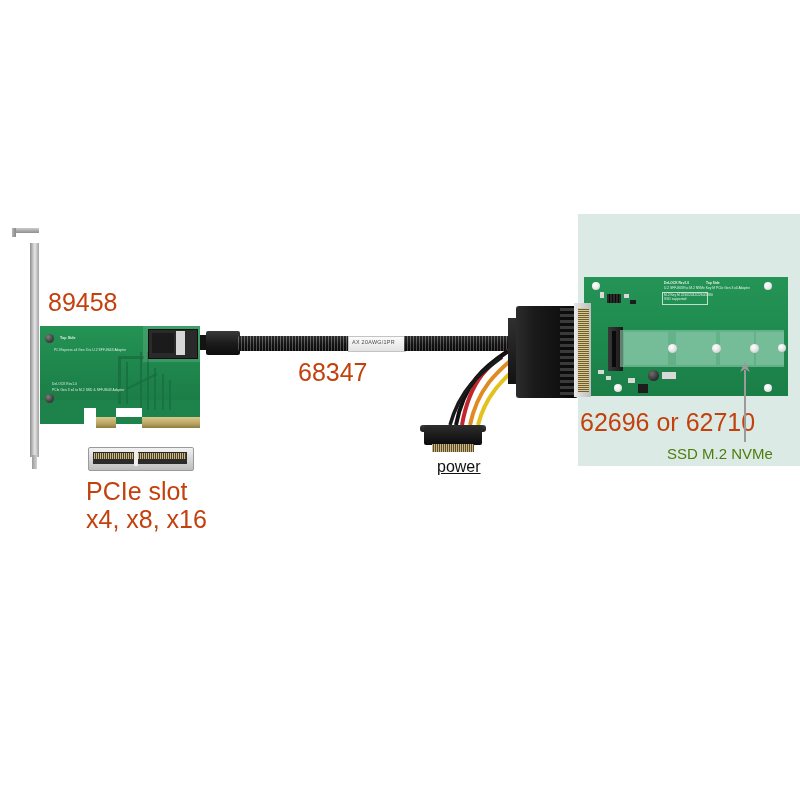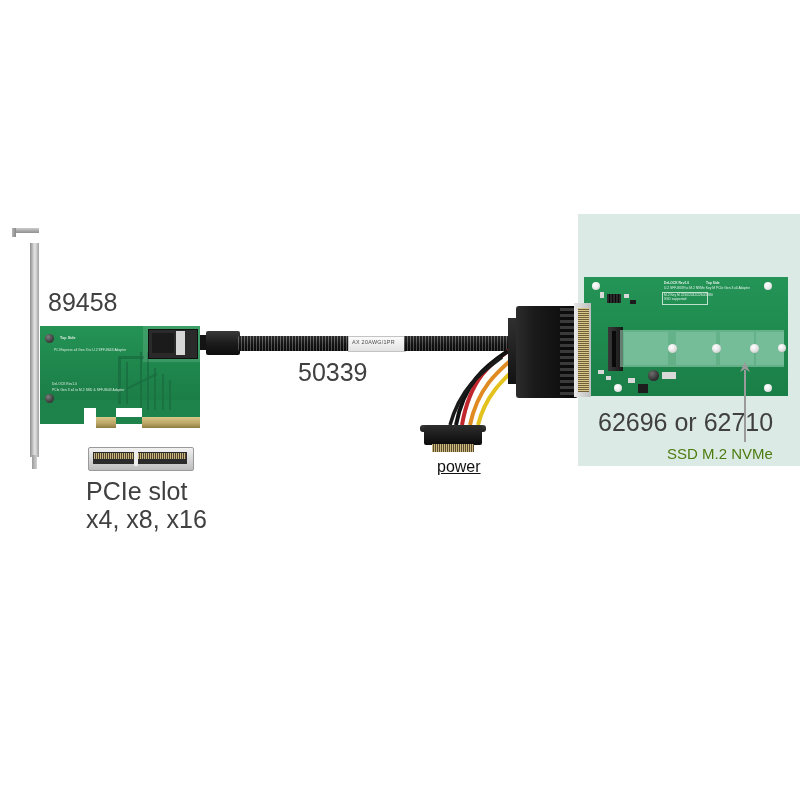--- a/index.html
+++ b/index.html
@@ -26,38 +26,38 @@
   
   .mint-panel {
     left: 578px; top: 214px;
     width: 222px; height: 252px;
     background: #dceae5;
   }
 
   
   .label-big {
     font-size: 25px;
-    color: #404040;
+    color: #c2410c;
     letter-spacing: 0px;
     white-space: nowrap;
     line-height: 1.12;
   }
   .label-gray {
     font-size: 15px;
     color: #4d7c0f;
     white-space: nowrap;
   }
   .label-mid {
     font-size: 16px;
     color: #111111;
     white-space: nowrap;
   }
   #label-89458 { left: 48px; top: 288px; }
   #label-84819 { left: 298px; top: 358px; }
-  #label-62696 { left: 580px; top: 408px; margin-left: 18px; }
+  #label-62696 { left: 580px; top: 408px; }
   #label-pcie  { left: 86px; top: 477px; }
   #label-ssd   { left: 667px; top: 445px; }
   #label-power { left: 437px; top: 458px; text-decoration: underline; }
 
   
   .bracket-body {
     left: 30px; top: 243px;
     width: 9px; height: 214px;
     background: linear-gradient(90deg,#8d8d8d 0%,#c9c9c9 35%,#e6e6e6 55%,#a0a0a0 100%);
   }
@@ -411,21 +411,21 @@
 
     <div class="abs sata-pw-lip"></div>
     <div class="abs sata-pw-body"></div>
     <div class="abs sata-pw-pins"></div>
 
     <div class="abs u2-shoulder"></div>
     <div class="abs u2-body"></div>
     <div class="abs u2-ribs"></div>
   </div>
 
-  <div class="abs label-big" id="label-84819">50339</div>
+  <div class="abs label-big" id="label-84819">68347</div>
   <div class="abs label-mid" id="label-power">power</div>
 
   <div>
     <div class="abs pcb-right"></div>
 
     <div class="abs right-gold-shell"></div>
     <div class="abs right-gold"></div>
 
     <div class="abs silk-r" id="silk-r-rev">DeLOCK Rev1.0</div>
     <div class="abs silk-r" id="silk-r-desc">U.2 SFF-8639 to M.2 NVMe Key M PCIe Gen 3 x4 Adapter</div>

